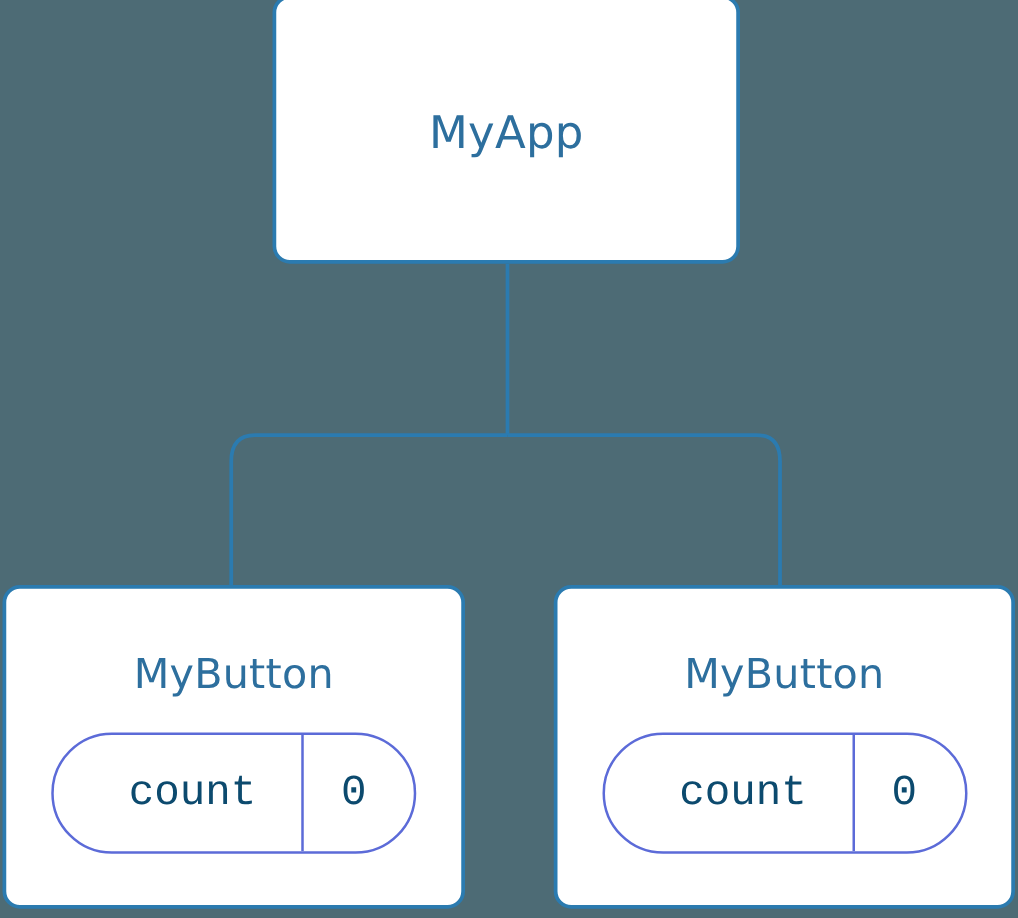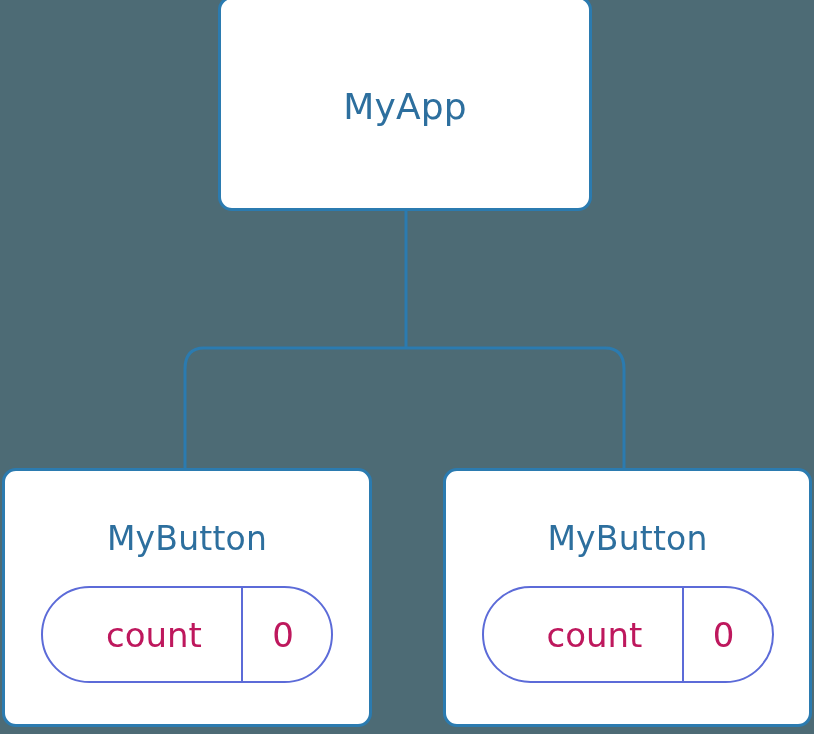--- a/index.html
+++ b/index.html
@@ -95,23 +95,24 @@
     border-radius: 999px;
     background: #ffffff;
     overflow: hidden;
   }
 
   .pill-key,
   .pill-value {
     display: flex;
     align-items: center;
     justify-content: center;
-    color: #be185d;
+    color: #0c4a6e;
     font-size: 34px;
     white-space: nowrap;
+    font-family: Liberation Mono, monospace;
   }
 
   .pill-key {
     padding: 0 22px 0 46px;
     min-width: 130px;
   }
 
   .pill-value {
     border-left: 2px solid #5c6bd8;
     padding: 0 36px 0 28px;

